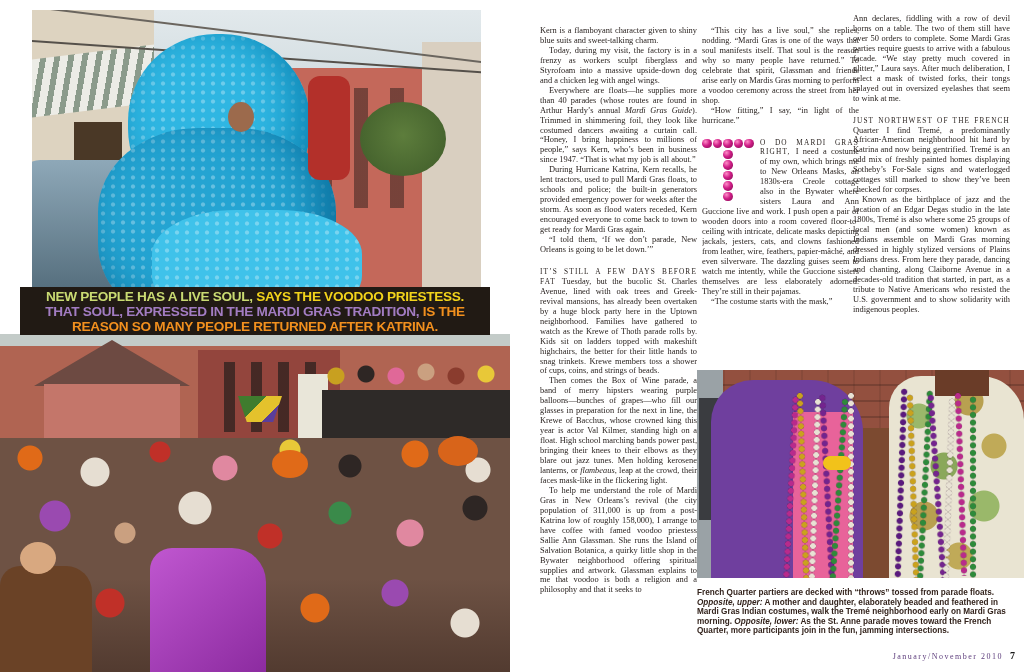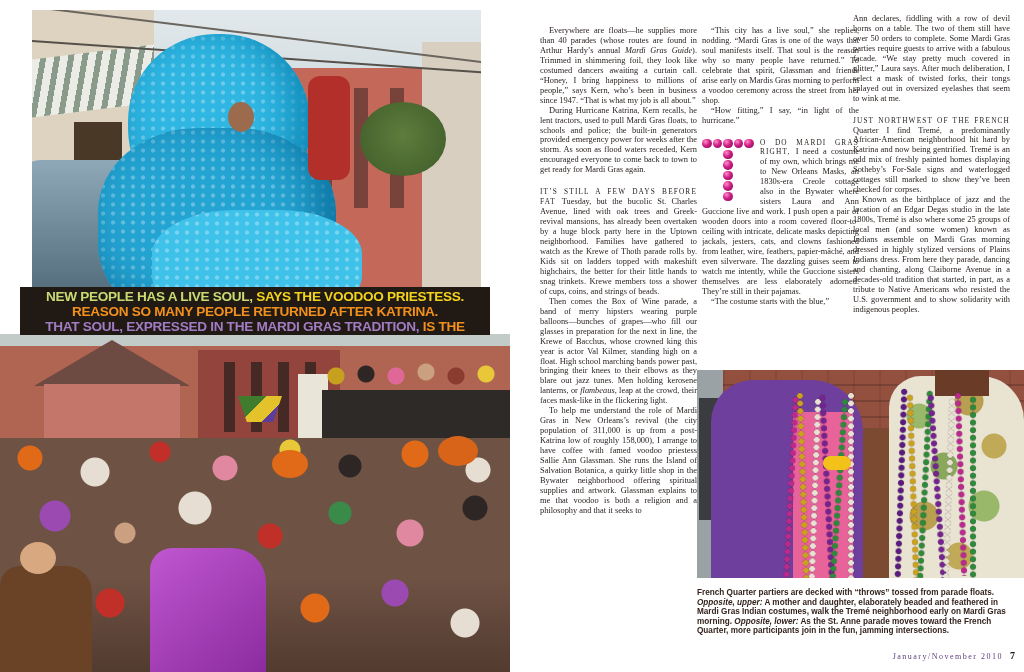--- a/index.html
+++ b/index.html
@@ -93,22 +93,22 @@
     <i style="left:-10px;top:24px;width:480px;height:1.5px;background:#6a655e;transform:rotate(7deg);"></i>
     <i class="feathery" style="left:96px;top:24px;width:182px;height:182px;background-color:#2fb6e2;border-radius:48%;box-shadow:inset -14px -10px 40px #0d84b2;"></i>
     <i class="feathery" style="left:66px;top:118px;width:238px;height:200px;background-color:#24a4d2;border-radius:42%;box-shadow:inset -18px -14px 46px #0a6f9c;"></i>
     <i class="feathery" style="left:120px;top:200px;width:210px;height:110px;background-color:#3fc2ea;border-radius:40%;"></i>
     <i style="left:276px;top:66px;width:42px;height:104px;background:#b3302a;border-radius:12px;"></i>
     <i style="left:196px;top:92px;width:26px;height:30px;background:#9c6a4c;border-radius:50%;"></i>
   </div>
 
   <div class="pull-quote">
       <div><span style="color: rgb(201, 218, 114);">NEW PEOPLE HAS A LIVE SOUL, </span><span style="color: rgb(242, 211, 27);">SAYS THE VOODOO PRIESTESS.</span></div>
+      <div><span style="color: rgb(162, 124, 194);">THAT SOUL, EXPRESSED IN THE MARDI GRAS TRADITION, </span><span style="color: rgb(242, 144, 30);">IS THE</span></div>
       <div><span style="color: rgb(242, 144, 30);">REASON SO MANY PEOPLE RETURNED AFTER KATRINA.</span></div>
-      <div><span style="color: rgb(162, 124, 194);">THAT SOUL, EXPRESSED IN THE MARDI GRAS TRADITION, </span><span style="color: rgb(242, 144, 30);">IS THE</span></div>
     </div>
 
   <div class="photo" style="left:0;top:334px;width:510px;height:338px;background:#6e5244;">
     <i style="left:0;top:0;width:510px;height:26px;background:#c3cbc8;"></i>
     <i style="left:0;top:12px;width:510px;height:92px;background:#b06452;"></i>
     <i style="left:34px;top:6px;width:0;height:0;border-left:78px solid transparent;border-right:78px solid transparent;border-bottom:46px solid #6d4a42;"></i>
     <i style="left:44px;top:50px;width:136px;height:54px;background:#c4766a;"></i>
     <i style="left:198px;top:16px;width:142px;height:88px;background:#93453d;"></i>
     <i style="left:208px;top:28px;width:122px;height:70px;background:repeating-linear-gradient(90deg,transparent 0 16px,#32221f 16px 27px);opacity:.8;"></i>
     <i style="left:238px;top:62px;width:44px;height:26px;background:linear-gradient(135deg,#3f7c2e 0 40%,#e4c22c 40% 70%,#5a3e9a 70%);clip-path:polygon(0 0,100% 0,80% 100%,20% 100%);"></i>
@@ -117,42 +117,45 @@
     <i style="left:322px;top:26px;width:188px;height:32px;background-image:radial-gradient(circle at 14px 16px,#c8a020 0 8px,transparent 9px),radial-gradient(circle at 44px 14px,#2e2624 0 8px,transparent 9px),radial-gradient(circle at 74px 16px,#e06898 0 8px,transparent 9px),radial-gradient(circle at 104px 12px,#caa080 0 8px,transparent 9px),radial-gradient(circle at 134px 16px,#8a3c2e 0 8px,transparent 9px),radial-gradient(circle at 164px 14px,#e8c838 0 8px,transparent 9px);"></i>
     <i class="crowd-texture" style="left:0;top:104px;width:510px;height:234px;"></i>
     <i style="left:150px;top:214px;width:116px;height:124px;background:linear-gradient(140deg,#c057d0,#8c2ba0);border-radius:22px 34px 0 0;"></i>
     <i style="left:0;top:232px;width:92px;height:106px;background:#6a4226;border-radius:20px 26px 0 0;"></i>
     <i style="left:20px;top:208px;width:36px;height:32px;background:#d8a880;border-radius:50%;"></i>
     <i style="left:272px;top:116px;width:36px;height:28px;background:#e06a18;border-radius:50%;"></i>
     <i style="left:438px;top:102px;width:40px;height:30px;background:#d8641a;border-radius:50%;"></i>
   </div>
 
   <div class="col" style="left:540px;top:26px;width:157px;height:612px;">
+      <p><span>Kern is a flamboyant character given to shiny blue suits and sweet-talking charm.</span></p>
+      <p class="ind"><span>Today, during my visit, the factory is in a frenzy as workers sculpt fiberglass and Styrofoam into a massive upside-down dog and a chicken leg with angel wings.</span></p>
       <p class="ind"><span>Everywhere are floats—he supplies more than 40 parades (whose routes are found in Arthur Hardy’s annual </span><span class="it">Mardi Gras Guide</span><span>). Trimmed in shimmering foil, they look like costumed dancers awaiting a curtain call. “Honey, I bring happiness to millions of people,” says Kern, who’s been in business since 1947. “That is what my job is all about.”</span></p>
       <p class="ind"><span>During Hurricane Katrina, Kern recalls, he lent tractors, used to pull Mardi Gras floats, to schools and police; the built-in generators provided emergency power for weeks after the storm. As soon as flood waters receded, Kern encouraged everyone to come back to town to get ready for Mardi Gras again.</span></p>
+      <p class="ind"><span>“I told them, ‘If we don’t parade, New Orleans is going to be let down.’”</span></p>
       <p class="sp"><span class="lead">IT’S STILL A FEW DAYS BEFORE FAT </span><span>Tuesday, but the bucolic St. Charles Avenue, lined with oak trees and Greek-revival mansions, has already been overtaken by a huge block party here in the Uptown neighborhood. Families have gathered to watch as the Krewe of Thoth parade rolls by. Kids sit on ladders topped with makeshift highchairs, the better for their little hands to snag trinkets. Krewe members toss a shower of cups, coins, and strings of beads.</span></p>
       <p class="ind"><span>Then comes the Box of Wine parade, a band of merry hipsters wearing purple balloons—bunches of grapes—who fill our glasses in preparation for the next in line, the Krewe of Bacchus, whose crowned king this year is actor Val Kilmer, standing high on a float. High school marching bands power past, bringing their knees to their elbows as they blare out jazz tunes. Men holding kerosene lanterns, or </span><span class="it">flambeaus</span><span>, leap at the crowd, their faces mask-like in the flickering light.</span></p>
       <p class="ind"><span>To help me understand the role of Mardi Gras in New Orleans’s revival (the city population of 311,000 is up from a post-Katrina low of roughly 158,000), I arrange to have coffee with famed voodoo priestess Sallie Ann Glassman. She runs the Island of Salvation Botanica, a quirky little shop in the Bywater neighborhood offering spiritual supplies and artwork. Glassman explains to me that voodoo is both a religion and a philosophy and that it seeks to</span></p>
     </div>
   <div class="col" style="left:702px;top:26px;width:157px;height:344px;">
       <p class="ind"><span>“This city has a live soul,” she replies, nodding. “Mardi Gras is one of the ways that soul manifests itself. That soul is the reason why so many people have returned.” To celebrate that spirit, Glassman and friends arise early on Mardis Gras morning to perform a voodoo ceremony across the street from her shop.</span></p>
       <p class="ind"><span>“How fitting,” I say, “in light of the hurricane.”</span></p>
       <p class="sp"><span class="beadT">
           <b class="bead"></b>
           <b class="bead"></b>
           <b class="bead"></b>
           <b class="bead"></b>
           <b class="bead"></b>
           <b class="bead"></b>
           <b class="bead"></b>
           <b class="bead"></b>
           <b class="bead"></b>
           <b class="bead"></b>
         </span><span class="lead">O DO MARDI GRAS RIGHT, </span><span>I need a costume of my own, which brings me to New Orleans Masks, an 1830s-era Creole cottage also in the Bywater where sisters Laura and Ann Guccione live and work. I push open a pair of wooden doors into a room covered floor-to-ceiling with intricate, delicate masks depicting jackals, jesters, cats, and clowns fashioned from leather, wire, feathers, papier-mâché, and even silverware. The dazzling guises seem to watch me intently, while the Guccione sisters themselves are less elaborately adorned. They’re still in their pajamas.</span></p>
-      <p class="ind"><span>“The costume starts with the blue,”</span></p>
+      <p class="ind"><span>“The costume starts with the mask,”</span></p>
     </div>
   <div class="col" style="left:853px;top:14px;width:157px;height:344px;">
       <p><span>Ann declares, fiddling with a row of devil horns on a table. The two of them still have over 50 orders to complete. Some Mardi Gras parties require guests to arrive with a fabulous facade. “We stay pretty much covered in glitter,” Laura says. After much deliberation, I select a mask of twisted forks, their tongs splayed out in oversized eyelashes that seem to wink at me.</span></p>
       <p class="sp"><span class="lead">JUST NORTHWEST OF THE FRENCH </span><span>Quarter I find Tremé, a predominantly African-American neighborhood hit hard by Katrina and now being gentrified. Tremé is an odd mix of freshly painted homes displaying Sotheby’s For-Sale signs and waterlogged cottages still marked to show they’ve been checked for corpses.</span></p>
       <p class="ind"><span>Known as the birthplace of jazz and the location of an Edgar Degas studio in the late 1800s, Tremé is also where some 25 groups of local men (and some women) known as Indians assemble on Mardi Gras morning dressed in highly stylized versions of Plains Indians dress. From here they parade, dancing and chanting, along Claiborne Avenue in a decades-old tradition that started, in part, as a tribute to Native Americans who resisted the U.S. government and to show solidarity with indigenous peoples.</span></p>
     </div>
 
   <div class="photo" style="left:697px;top:370px;width:327px;height:208px;background:#93503f;">
     <i style="left:0;top:0;width:327px;height:208px;background-image:repeating-linear-gradient(0deg,rgba(0,0,0,0.18) 0 2px,transparent 2px 16px),repeating-linear-gradient(90deg,rgba(0,0,0,0.08) 0 2px,transparent 2px 26px);"></i>
     <i style="left:0;top:0;width:26px;height:208px;background:#9aa2a6;"></i>

